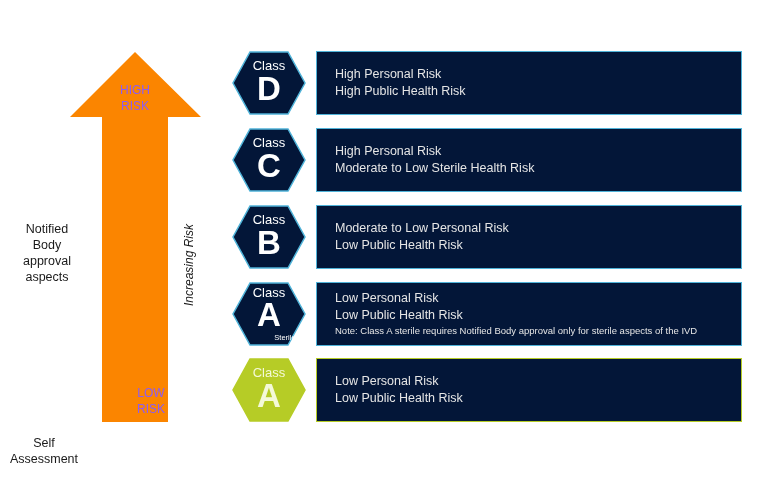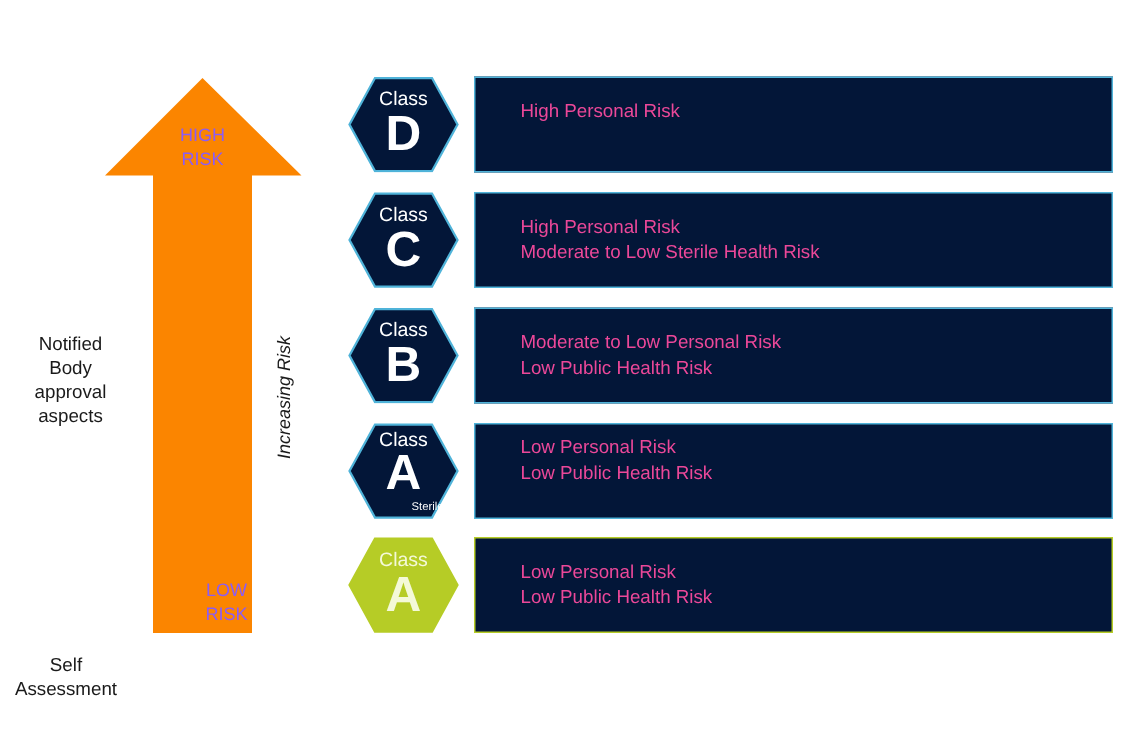--- a/index.html
+++ b/index.html
@@ -32,21 +32,21 @@
     font-size:33px; line-height:36px; font-weight:bold; color:#ffffff;
   }
   .hex-sub {
     position:absolute; left:16px; width:74px; text-align:center; top:51px;
     font-size:7.5px; line-height:9px; color:#ffffff;
   }
   .box {
     position:absolute; left:316px; top:0; width:424px; height:62px;
     background:#031638; border:1px solid #4fb3d9; box-sizing:content-box;
   }
-  .box-lines { position:absolute; left:18px; top:15px; color:#ec4899; font-size:12.5px; line-height:17px;margin-left:12px; }
+  .box-lines { position:absolute; left:18px; top:15px; color:#e5e5e5; font-size:12.5px; line-height:17px; }
   .box-note { font-size:9.5px; line-height:14px; }
   .row.green .hex-class, .row.green .hex-letter { color:#f4f9d8; }
   .row.green .box { border-color:#b6cc26; }
 </style>
 </head>
 <body>
 
 <div class="side-label" style="left:14px; top:178px; width:66px;">
   <div>Notified</div>
   <div>Body</div>
@@ -76,20 +76,21 @@
   <div class="hex">
     <svg width="74" height="64">
       <polygon points="18,1 56,1 73,32 56,63 18,63 1,32" fill="#031638" stroke="#4fb3d9" stroke-width="1.5"></polygon>
     </svg>
     <div class="hex-class">Class</div>
     <div class="hex-letter">D</div>
   </div>
   <div class="box">
     <div class="box-lines" style="top:14px;">
       <div>High Personal Risk</div>
+      <div>High Public Health Risk</div>
     </div>
   </div>
 </div>
 
 <div class="row" style="top:128px;">
   <div class="hex">
     <svg width="74" height="64">
       <polygon points="18,1 56,1 73,32 56,63 18,63 1,32" fill="#031638" stroke="#4fb3d9" stroke-width="1.5"></polygon>
     </svg>
     <div class="hex-class">Class</div>
@@ -125,20 +126,21 @@
       <polygon points="18,1 56,1 73,32 56,63 18,63 1,32" fill="#031638" stroke="#4fb3d9" stroke-width="1.5"></polygon>
     </svg>
     <div class="hex-class" style="top:3px;">Class</div>
     <div class="hex-letter" style="top:15px;">A</div>
     <div class="hex-sub">Sterile</div>
   </div>
   <div class="box">
     <div class="box-lines" style="top:7px;">
       <div>Low Personal Risk</div>
       <div>Low Public Health Risk</div>
+      <div class="box-note">Note: Class A sterile requires Notified Body approval only for sterile aspects of the IVD</div>
     </div>
   </div>
 </div>
 
 <div class="row green" style="top:358px;">
   <div class="hex">
     <svg width="74" height="64">
       <polygon points="18,1 56,1 73,32 56,63 18,63 1,32" fill="#b6cc26" stroke="#b6cc26" stroke-width="1.5"></polygon>
     </svg>
     <div class="hex-class">Class</div>

